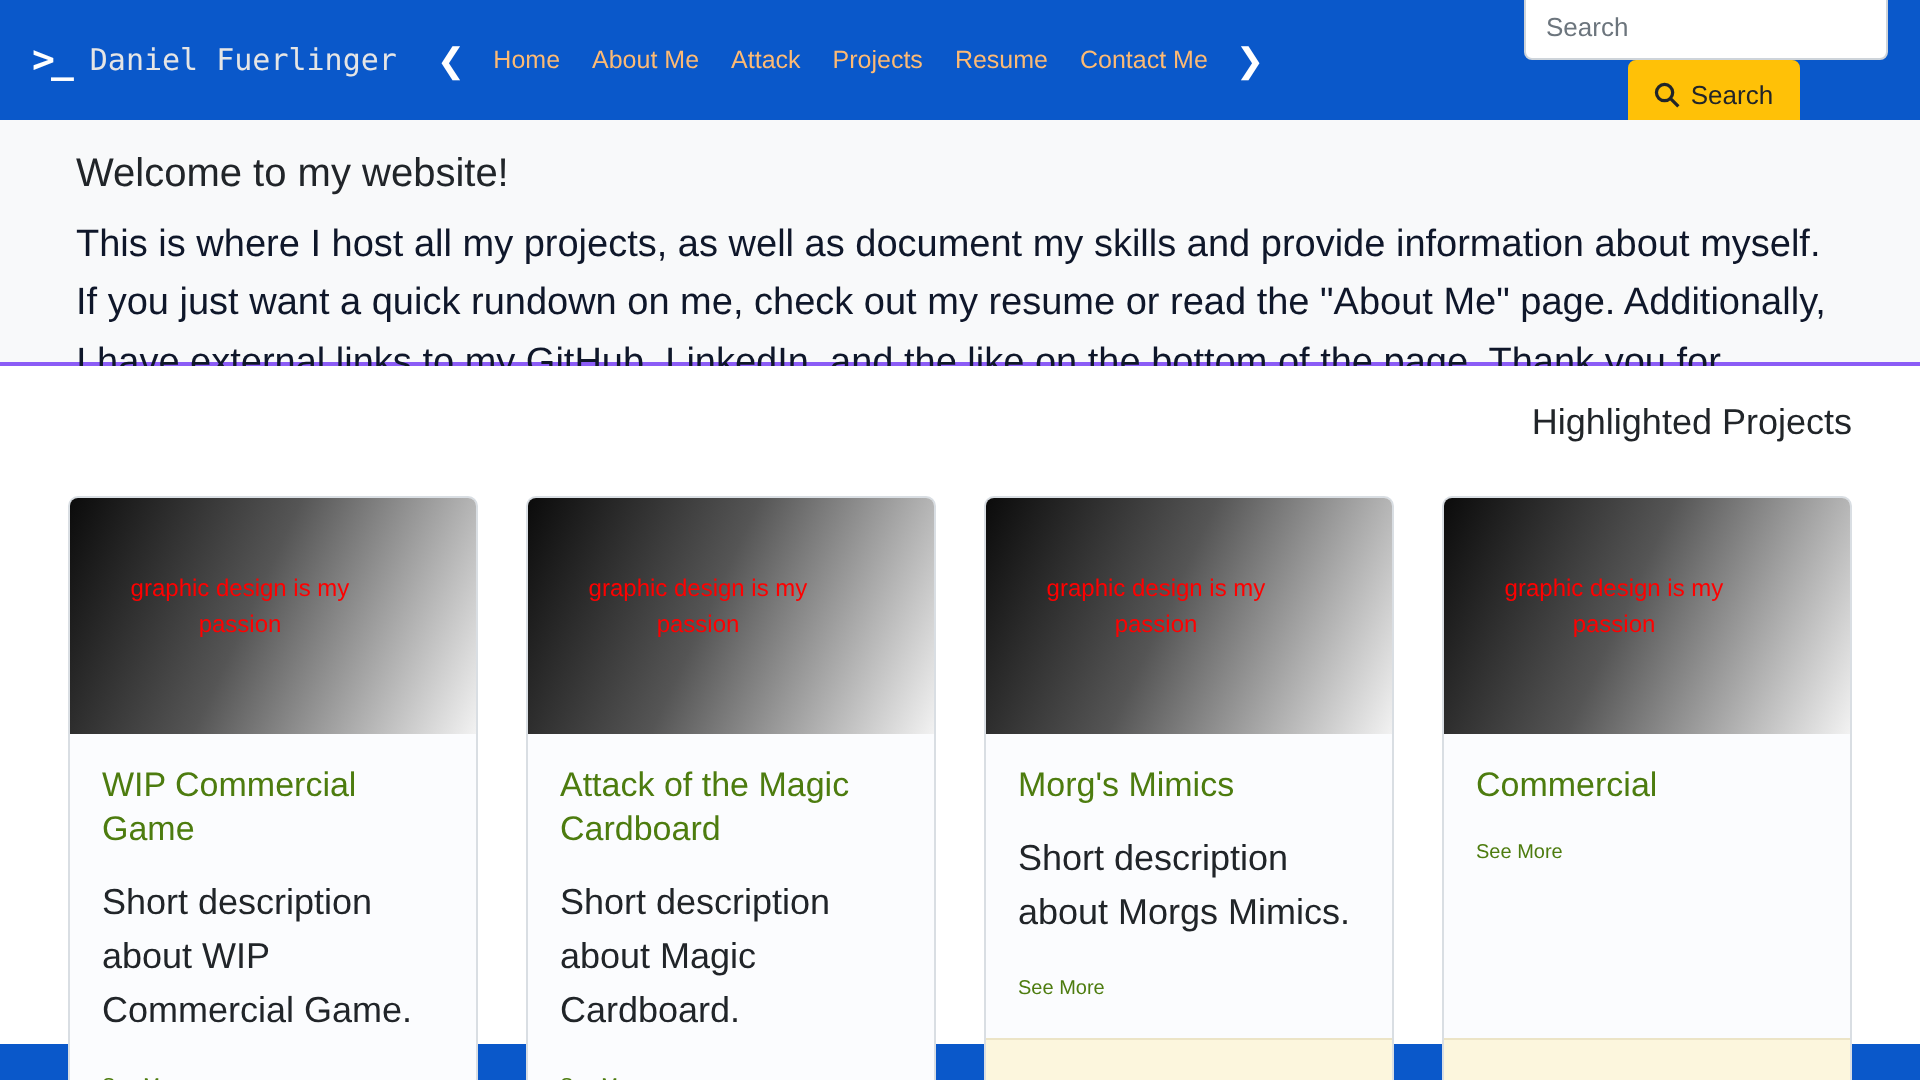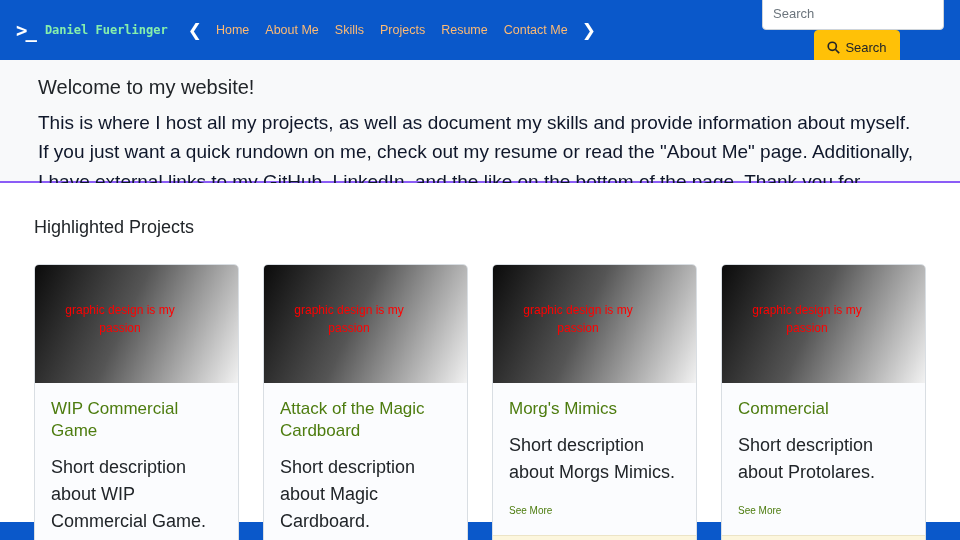--- a/index.html
+++ b/index.html
@@ -23,21 +23,21 @@
     color: #ffffff; text-decoration: none; cursor: pointer;
     margin-right: 14px; white-space: nowrap;
   }
   .terminal-icon {
     font-family: "DejaVu Sans Mono", monospace;
     font-weight: bold; font-size: 19px; color: #ffffff;
     letter-spacing: -2px;
   }
   .brand-text {
     font-family: "DejaVu Sans Mono", monospace;
-    font-weight: bold; font-size: 12px; color: #86efac;
+    font-weight: normal; font-size: 15px; color: #e5e5e5;
   }
   .chev {
     color: #ffffff; font-size: 17px; cursor: pointer;
     padding: 0 6px; user-select: none; flex: 0 0 auto;
   }
   .nav-links {
     display: flex; align-items: center;
     overflow: hidden; white-space: nowrap;
   }
   .nav-links a {
@@ -77,21 +77,21 @@
   }
 
   
   .projects {
     flex: 0 0 339px; height: 339px;
     background: #ffffff;
     padding: 18px 34px 0 34px;
     overflow: visible;
   }
   .projects h2 {
-    margin: 16px 0 26px 0; font-size: 18px; font-weight: 500; color: #212529;
+    margin: 0 0 26px 0; font-size: 18px; font-weight: 500; color: #212529; text-align: right;
   }
   .cards-row {
     display: flex; gap: 24px;
     position: relative; z-index: 2;
   }
   .card {
     width: 205px; flex: 0 0 205px; height: 298px;
     background: #fbfcfe;
     border: 1px solid #d9dee3; border-radius: 5px;
     overflow: hidden;
@@ -135,21 +135,21 @@
 
 <header class="navbar">
   <a class="brand">
     <span class="terminal-icon">&gt;_</span>
     <span class="brand-text">Daniel Fuerlinger</span>
   </a>
   <span class="chev">❮</span>
   <nav class="nav-links">
     <a>Home</a>
     <a>About Me</a>
-    <a>Skills</a>
+    <a>Attack</a>
     <a>Projects</a>
     <a>Resume</a>
     <a>Contact Me</a>
   </nav>
   <span class="chev">❯</span>
   <div class="search-group">
     <input class="search-input" type="text" placeholder="Search" style="">
     <button class="search-btn">
       <svg width="13" height="13" viewBox="0 0 16 16" fill="none" stroke="#212529" stroke-width="2">
         <circle cx="6.5" cy="6.5" r="5"></circle>
@@ -204,21 +204,20 @@
       </div>
       <div class="card-footer"></div>
     </div>
 
     <div class="card">
       <div class="card-img">
         <div class="meme-text">graphic design is my passion</div>
       </div>
       <div class="card-body">
         <h3 class="card-title">Commercial</h3>
-        <p class="card-desc">Short description about Protolares.</p>
         <a class="see-more">See More</a>
       </div>
       <div class="card-footer"></div>
     </div>
 
   </div>
 </section>
 
 <footer class="page-footer"></footer>
 

